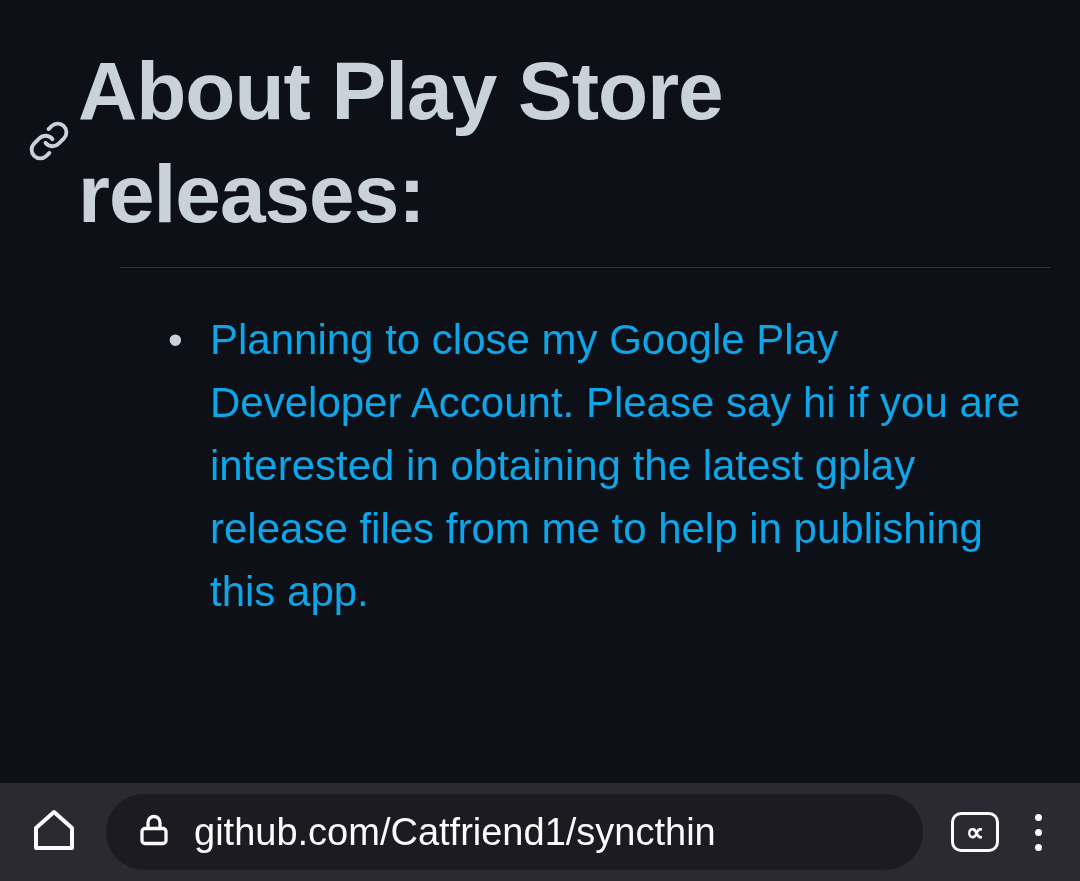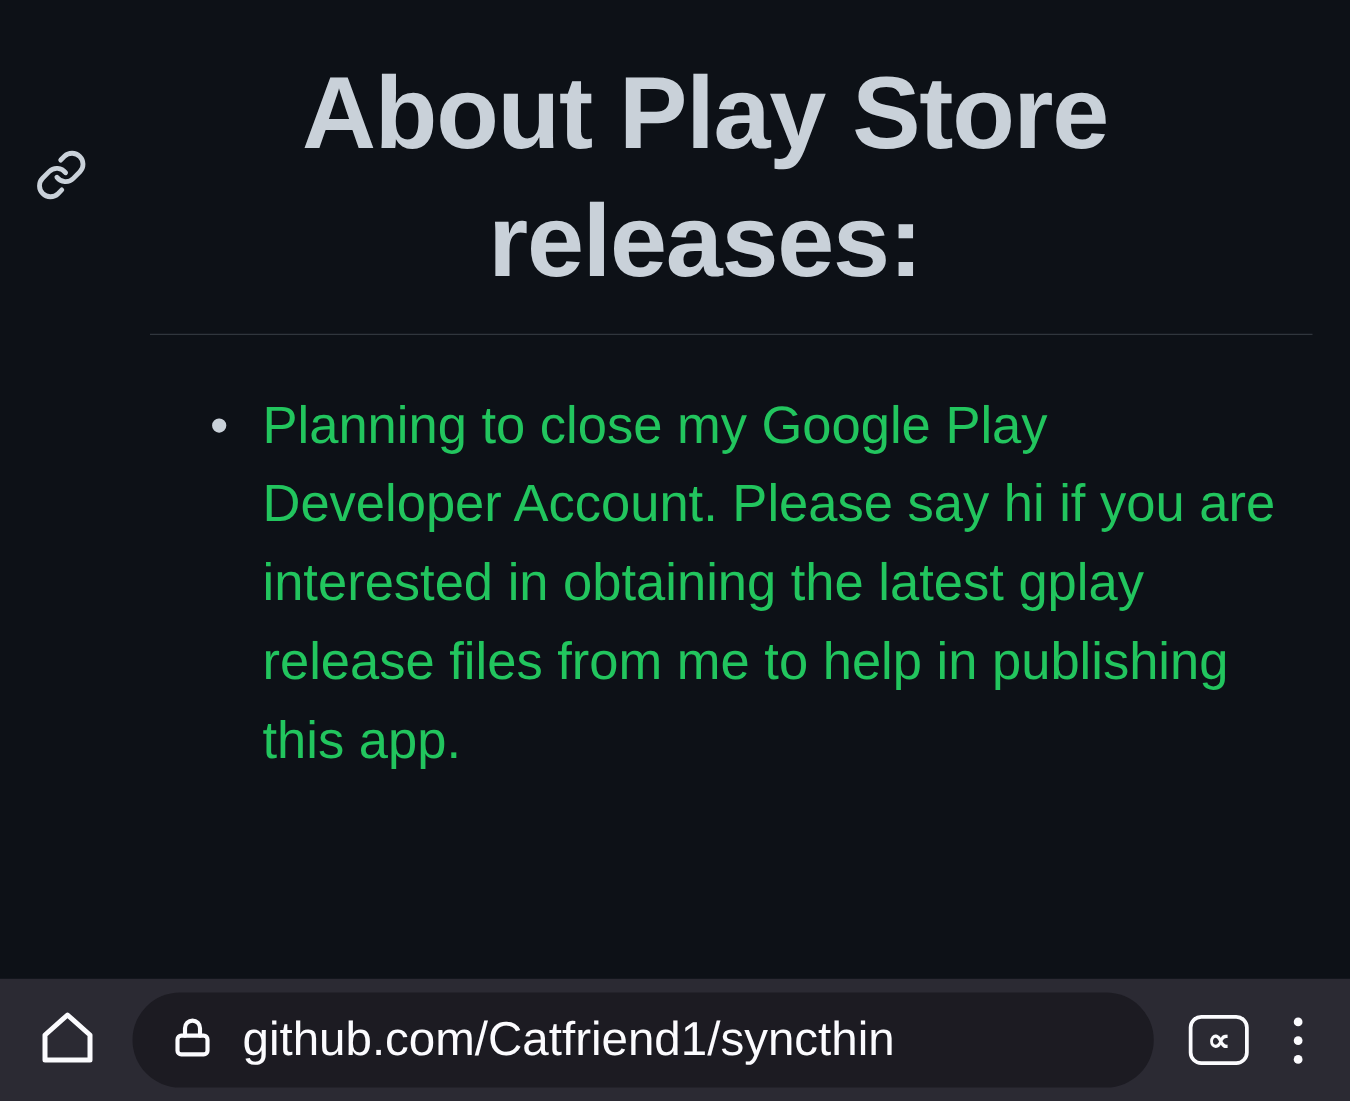--- a/index.html
+++ b/index.html
@@ -18,21 +18,20 @@
     }
     .content {
       flex: 1;
       padding: 40px 30px 40px 30px;
       color: #c9d1d9;
     }
     .heading-row {
       display: flex;
       align-items: center;
       gap: 8px;
-      text-align: center;
     }
     .link-icon {
       color: #c9d1d9;
       flex-shrink: 0;
       margin-left: -2px;
     }
     .link-icon svg {
       width: 42px;
       height: 42px;
     }
@@ -49,21 +48,21 @@
       margin: 22px 0 40px 90px;
     }
     ul {
       list-style: none;
       padding-left: 180px;
     }
     li {
       position: relative;
       font-size: 42px;
       line-height: 1.5;
-      color: #22c55e;
+      color: #0ea5e9;
       padding-right: 20px;
     }
     li::before {
       content: "•";
       position: absolute;
       left: -42px;
       top: 0px;
       font-size: 42px;
       color: #c9d1d9;
     }

